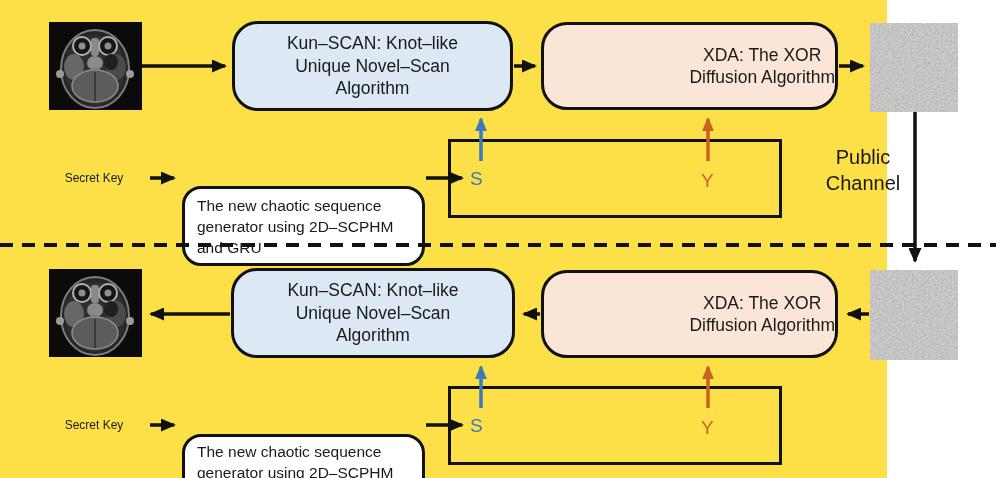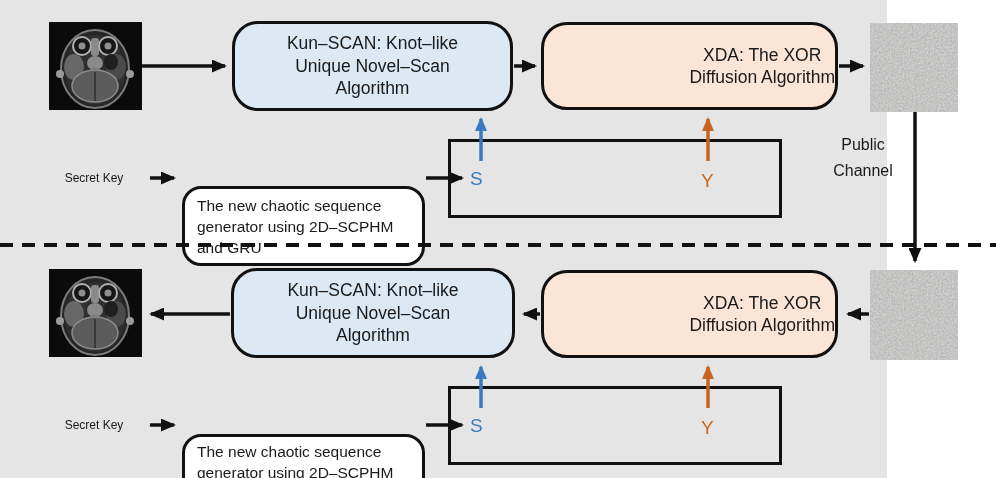--- a/index.html
+++ b/index.html
@@ -3,21 +3,21 @@
 <meta charset="utf-8">
 <style>
   * { margin:0; padding:0; box-sizing:border-box; }
   html,body { background:#ffffff; }
   body {
     width:996px; height:478px;
     font-family:"Liberation Sans", sans-serif;
     color:#1a1a1a;
     overflow:hidden;
   }
-  #canvas { position:relative; width:887px; height:478px; background:#e5e5e5; }
+  #canvas { position:relative; width:887px; height:478px; background:#fde047; }
 
   .rbox {
     position:absolute;
     border:3.5px solid #111111;
     display:flex; align-items:center; justify-content:center;
     text-align:center;
     white-space:pre-line;
     background:#ffffff;
   }
   .scanbox {
@@ -134,21 +134,21 @@
     <span>The new chaotic sequence
 generator using 2D–SCPHM
 and GRU</span>
   </div>
 
   <div class="seqbox" style="left:448px; top:139px; width:334px; height:79px;"></div>
 
   <div class="seq-letter s-letter" style="left:470px; top:169px;">S</div>
   <div class="seq-letter y-letter" style="left:701px; top:171px;">Y</div>
 
-  <div class="label center" style="left:815px; top:132px; width:96px; font-size:16px;">Public
+  <div class="label center" style="left:815px; top:144px; width:96px; font-size:20px;">Public
 Channel</div>
 
   <div class="imgframe" style="left:49px; top:269px; width:93px; height:88px;">
     <svg width="93" height="88">
         <use href="#brainSym"></use>
       </svg>
   </div>
 
   <div class="rbox scanbox" style="left:231px; top:268px; width:284px; height:90px;">
     <span>Kun–SCAN: Knot–like

